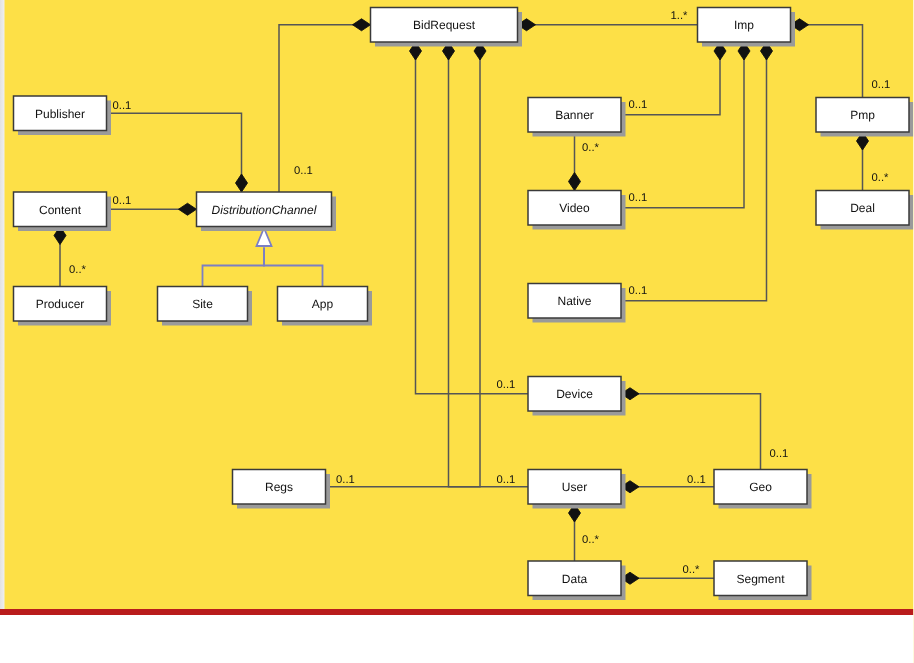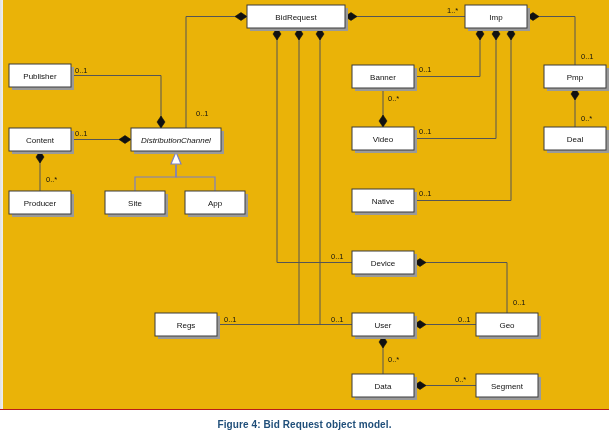--- a/index.html
+++ b/index.html
@@ -14,22 +14,22 @@
     height: 442px;
     background: #ffffff;
     overflow: hidden;
   }
   #diagram-frame {
     position: absolute;
     left: 0;
     top: 0;
     width: 609px;
     height: 410px;
-    background: #eab308;
-    border-bottom: 1px solid #b91c1c;
+    background: #fde047;
+    border-bottom: 4px solid #b91c1c;
     box-sizing: border-box;
   }
   #diagram-frame::before {
     content: "";
     position: absolute;
     left: 0; top: 0; bottom: 0;
     width: 3px;
     background: linear-gradient(to right, #e2e2e2, #efefef);
   }
   #uml-svg {
@@ -297,15 +297,14 @@
         <text class="mult" x="224" y="320">0..1</text>
         <text class="mult" x="331" y="320">0..1</text>
         <text class="mult" x="458" y="320">0..1</text>
         <text class="mult" x="513" y="303">0..1</text>
         <text class="mult" x="388" y="360">0..*</text>
         <text class="mult" x="455" y="380">0..*</text>
       </g>
     </svg>
   </div>
 
-  <div id="caption">Figure 4:  Bid Request object model.</div>
 
 </div>
 
 </body></html>

